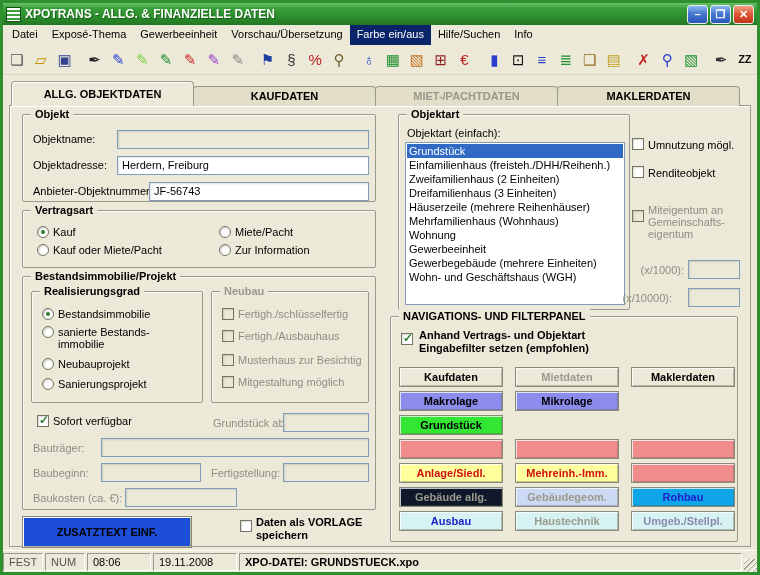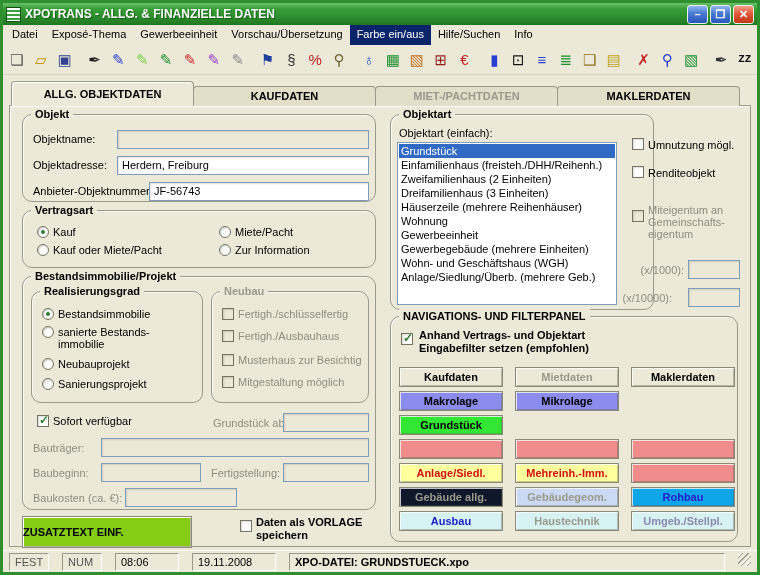--- a/index.html
+++ b/index.html
@@ -18,40 +18,40 @@
 .toolbar{position:absolute;left:0;top:42px;right:0;height:30px;display:flex;align-items:center;padding-left:2px;background:#ECE9D8;border-bottom:1px solid #d8d4c0}
 .tool{width:24px;height:24px;display:flex;align-items:center;justify-content:center;font-size:15px;line-height:1}
 .tool.zz{font-size:11px;font-weight:bold}
 .tool.gap{margin-left:6px}
 .tabstrip{position:absolute;left:8px;top:79px;height:24px;display:flex;align-items:flex-end;z-index:4}
 .tab{width:183px;height:20px;line-height:19px;text-align:center;font-weight:bold;background:#E2DEC8;border:1px solid #9a9a8c;border-bottom:none;border-radius:4px 4px 0 0}
 .tab+.tab{margin-left:-1px}
 .tab.active{background:#ECE9D8;height:25px;line-height:24px;z-index:3;box-shadow:inset 1px 1px 0 #fff}
 .tab.disabled{color:#9a9a8c}
 .tabpage{position:absolute;left:6px;top:102px;width:742px;height:442px;background:#ECE9D8;border:1px solid #9a9a8c;box-shadow:inset 1px 1px 0 #fff;z-index:2}
-.group{position:absolute;border:1px solid #9a9a8c;border-radius:10px;box-shadow:inset 1px 1px 0 rgba(255,255,255,.7)}
+.group{position:absolute;border:1px solid #9a9a8c;border-radius:2px;box-shadow:inset 1px 1px 0 rgba(255,255,255,.7)}
 .legend{position:absolute;top:-8px;left:8px;background:#ECE9D8;padding:0 4px;font-weight:bold;white-space:nowrap;line-height:14px}
 .legend.gray{color:#9a9a8c}
 .lbl{position:absolute;white-space:nowrap;line-height:13px}
 .gray{color:#8e8e80}
 .bold{font-weight:bold}
 .r{text-align:right}
 .field{position:absolute;height:19px;background:#fff;border:1px solid #7F9DB9;padding:2px 4px;line-height:13px;box-shadow:inset 1px 1px 2px rgba(0,0,0,.12)}
 .field.dis{background:#ECE9D8}
 .radio{position:absolute;width:12px;height:12px;border-radius:50%;background:#fff;border:1px solid #747460;box-shadow:inset 1px 1px 2px rgba(0,0,0,.2)}
 .radio.on::after{content:"";position:absolute;left:3px;top:3px;width:4px;height:4px;border-radius:50%;background:#2E7D2E}
 .check{position:absolute;width:12px;height:12px;background:#fff;border:1px solid #747460;box-shadow:inset 1px 1px 2px rgba(0,0,0,.15)}
 .check.on::after{content:"✓";position:absolute;left:1px;top:-3px;font-size:12px;font-weight:bold;color:#2E7D2E}
 .check.dis{background:#ECE9D8}
-.btn{position:absolute;background:#84cc16;border:1px solid #8a8a7a;box-shadow:inset 1px 1px 0 #fff,inset -1px -1px 0 #b8b4a0;text-align:left;font-weight:bold}
+.btn{position:absolute;background:#1d4ed8;border:1px solid #8a8a7a;box-shadow:inset 1px 1px 0 #fff,inset -1px -1px 0 #b8b4a0;text-align:center;font-weight:bold}
 .fbtn{position:absolute;width:104px;height:20px;line-height:18px;text-align:center;font-weight:bold;border:1px solid #8a8a7a;box-shadow:inset 1px 1px 0 rgba(255,255,255,.75),inset -1px -1px 0 rgba(90,90,70,.35);overflow:hidden}
 .listbox{position:absolute;background:#fff;border:1px solid #7F9DB9;padding:1px;overflow:hidden}
 .li{height:14px;line-height:14px;padding:0 2px;white-space:nowrap}
 .li.sel{background:#316AC5;color:#fff}
-.statusbar{position:absolute;left:0;bottom:0;right:0;height:22px;background:#ECE9D8;display:flex;gap:13px;align-items:center;padding:6px;border-top:1px solid #fff}
+.statusbar{position:absolute;left:0;bottom:0;right:0;height:22px;background:#ECE9D8;display:flex;gap:2px;align-items:center;padding:0;border-top:1px solid #fff}
 .panel{height:18px;line-height:15px;padding:1px 5px;border:1px solid;border-color:#9a9a8c #fff #fff #9a9a8c;color:#555;white-space:nowrap;overflow:hidden}
 .panel.dk{color:#000}
 .panel.file{flex:1;font-weight:bold}
 .grip{width:13px;height:13px;align-self:flex-end;background:repeating-linear-gradient(135deg,transparent 0 2px,#fff 2px 3px,#9a9a8c 3px 4px)}
 </style>
 </head>
 <body>
 
 <div class="win">
 
@@ -98,21 +98,21 @@
     <span class="tool gap" style="color: rgb(42, 63, 208);">▮</span>
     <span class="tool" style="color: rgb(17, 17, 17);">⊡</span>
     <span class="tool" style="color: rgb(42, 63, 208);">≡</span>
     <span class="tool" style="color: rgb(31, 143, 47);">≣</span>
     <span class="tool" style="color: rgb(143, 111, 31);">❑</span>
     <span class="tool" style="color: rgb(192, 160, 32);">▤</span>
     <span class="tool gap" style="color: rgb(192, 32, 32);">✗</span>
     <span class="tool" style="color: rgb(42, 63, 208);">⚲</span>
     <span class="tool" style="color: rgb(31, 143, 47);">▧</span>
     <span class="tool gap" style="color: rgb(51, 51, 51);">✒</span>
-    <span class="tool zz" style="color: rgb(17, 17, 17); font-family: Liberation Mono, monospace;">ZZ</span>
+    <span class="tool zz" style="color: rgb(17, 17, 17);">ZZ</span>
   </div>
 
   <div class="tabstrip">
     <div class="tab active">ALLG. OBJEKTDATEN</div>
     <div class="tab">KAUFDATEN</div>
     <div class="tab disabled">MIET-/PACHTDATEN</div>
     <div class="tab">MAKLERDATEN</div>
   </div>
 
   <div class="tabpage">
@@ -182,34 +182,34 @@
 
       <span class="lbl gray" style="left:10px;top:215px">Baukosten (ca. €):</span>
       <div class="field dis" style="left:102px;top:211px;width:112px"></div>
     </div>
 
     <div class="btn" style="left:12px;top:410px;width:170px;height:32px;line-height:30px">ZUSATZTEXT EINF.</div>
     <span class="check" style="left:230px;top:414px"></span>
     <span class="lbl bold" style="left:246px;top:410px">Daten als VORLAGE</span>
     <span class="lbl bold" style="left:246px;top:423px">speichern</span>
 
-    <div class="group" style="left:380px;top:8px;width:264px;height:196px">
+    <div class="group" style="left:388px;top:8px;width:232px;height:196px">
       <span class="legend">Objektart</span>
       <span class="lbl" style="left:8px;top:12px">Objektart (einfach):</span>
       <div class="listbox" style="left:6px;top:27px;width:220px;height:163px">
         <div class="li sel">Grundstück</div>
         <div class="li">Einfamilienhaus (freisteh./DHH/Reihenh.)</div>
         <div class="li">Zweifamilienhaus (2 Einheiten)</div>
         <div class="li">Dreifamilienhaus (3 Einheiten)</div>
         <div class="li">Häuserzeile (mehrere Reihenhäuser)</div>
+        <div class="li">Mehrfamilienhaus (Wohnhaus)</div>
         <div class="li">Wohnung</div>
         <div class="li">Gewerbeeinheit</div>
         <div class="li">Gewerbegebäude (mehrere Einheiten)</div>
         <div class="li">Wohn- und Geschäftshaus (WGH)</div>
-        <div class="li">Anlage/Siedlung/Überb. (mehrere Geb.)</div>
       </div>
     </div>
 
     <span class="check" style="left:622px;top:32px"></span>
     <span class="lbl" style="left:638px;top:33px">Umnutzung mögl.</span>
     <span class="check" style="left:622px;top:60px"></span>
     <span class="lbl" style="left:638px;top:61px">Renditeobjekt</span>
     <span class="check dis" style="left:622px;top:104px"></span>
     <span class="lbl gray" style="left:638px;top:98px">Miteigentum an</span>
     <span class="lbl gray" style="left:638px;top:110px">Gemeinschafts-</span>

